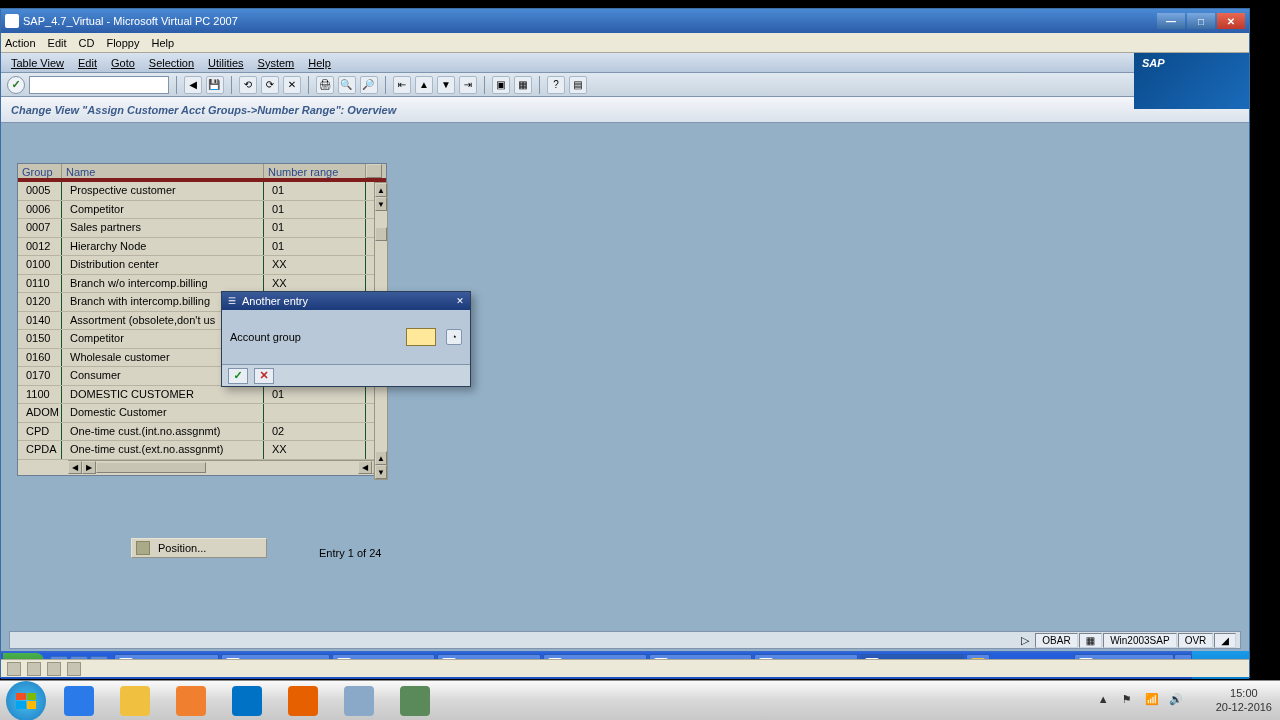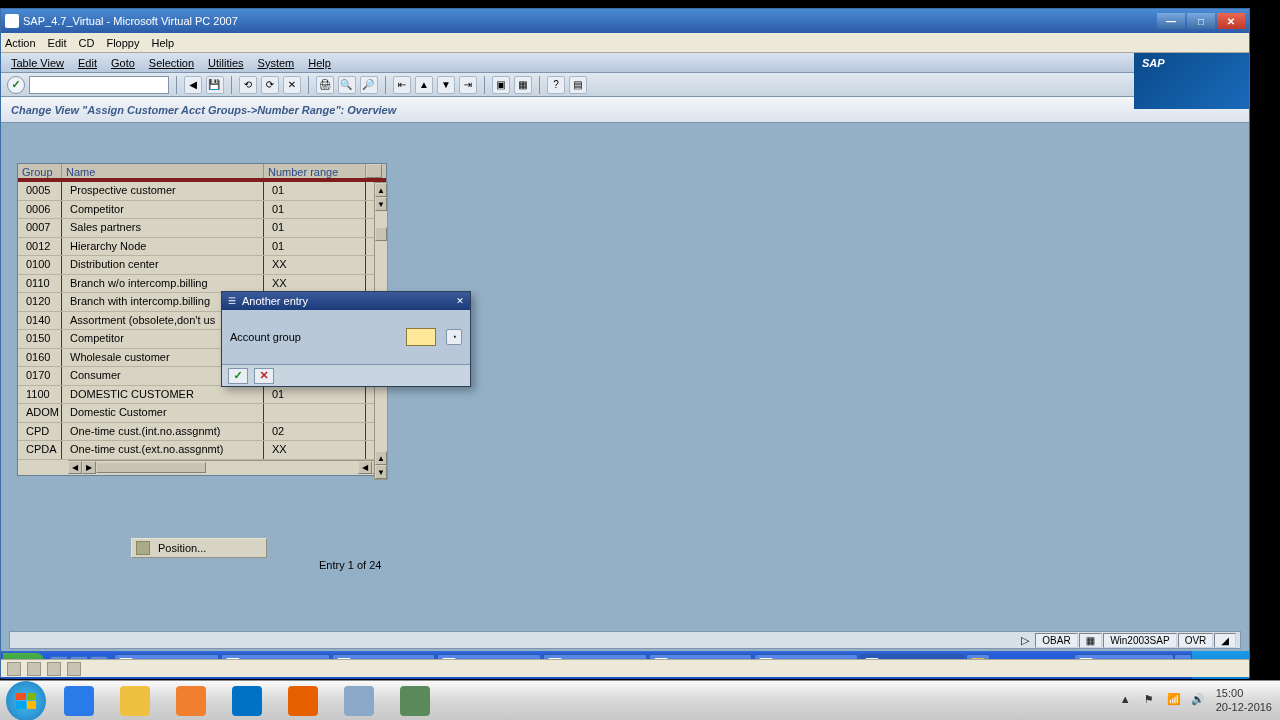--- a/index.html
+++ b/index.html
@@ -50,21 +50,21 @@
 .dt-scroll .sthumb { width: 12px; height: 14px; background: #c8c4b4; border: 1px outset #d8d4c4; position: absolute; top: 44px; }
 .dt-scroll .sbtn.bot { position: absolute; bottom: 14px; }
 .dt-scroll .sbtn.bot2 { position: absolute; bottom: 0; }
 .dt-hscroll { height: 15px; background: #d8d4c4; border-top: 1px solid #9a9684; display: flex; margin-left: 50px; }
 .dt-hscroll .sbtn { width: 14px; height: 13px; background: #c8c4b4; border: 1px outset #d8d4c4; display: flex; align-items: center; justify-content: center; font-size: 8px; }
 .dt-hscroll .strack { flex: 1; background: #d8d4c4; position: relative; }
 .dt-hscroll .sthumb { position: absolute; left: 0; width: 110px; height: 11px; background: #c8c4b4; border: 1px outset #d8d4c4; top: 1px; }
 
 .position-btn { position: absolute; top: 415px; left: 130px; width: 136px; height: 20px; background: #d8d4c4; border: 1px outset #e8e4d4; display: flex; align-items: center; padding: 0 4px; gap: 8px; }
 .position-btn .pic { width: 14px; height: 14px; background: #aa8; border: 1px solid #886; }
-.entry-text { position: absolute; top: 436px; left: 318px; }
+.entry-text { position: absolute; top: 424px; left: 318px; }
 
 
 .popup { position: absolute; top: 168px; left: 220px; width: 250px; background: #b8c8d8; border: 1px solid #2a3f5a; box-shadow: 4px 4px 8px rgba(0,0,0,0.3); }
 .popup-title { height: 18px; background: linear-gradient(to bottom, #3a5a9a, #1a3a7a); color: #fff; display: flex; align-items: center; padding: 0 4px; gap: 4px; }
 .popup-title .pti { width: 12px; height: 12px; display: flex; align-items: center; justify-content: center; font-size: 9px; }
 .popup-title .ptx { margin-left: auto; width: 12px; height: 12px; display: flex; align-items: center; justify-content: center; font-size: 9px; }
 .popup-body { padding: 8px; height: 54px; display: flex; align-items: center; gap: 10px; }
 .popup-body .pfield { width: 30px; height: 18px; background: #ffe89a; border: 1px solid #8a7a3a; }
 .popup-body .phelp { width: 16px; height: 16px; background: #e8eef4; border: 1px solid #8095ad; border-radius: 2px; display: flex; align-items: center; justify-content: center; font-size: 9px; }
 .popup-buttons { height: 22px; border-top: 1px solid #8095ad; background: #c8d4e0; display: flex; align-items: center; padding: 0 6px; gap: 6px; }
@@ -100,21 +100,21 @@
 .host-start .flag { width: 20px; height: 16px; display: grid; grid-template-columns: 1fr 1fr; grid-template-rows: 1fr 1fr; gap: 1px; }
 .host-start .flag div:nth-child(1) { background: #f25022; }
 .host-start .flag div:nth-child(2) { background: #7fba00; }
 .host-start .flag div:nth-child(3) { background: #00a4ef; }
 .host-start .flag div:nth-child(4) { background: #ffb900; }
 .host-tasks { display: flex; gap: 2px; }
 .host-task { width: 54px; height: 36px; border: 1px solid transparent; display: flex; align-items: center; justify-content: center; }
 .host-task .hti { width: 30px; height: 30px; border-radius: 4px; }
 .host-tray { margin-left: auto; display: flex; align-items: center; gap: 8px; padding: 0 8px; color: #333; font-size: 11px; }
 .host-tray .tri { width: 16px; height: 16px; }
-.host-time { text-align: left; line-height: 1.2; }
+.host-time { text-align: center; line-height: 1.2; margin-left: 22px; }
 </style>
 </head>
 <body>
 
 <div class="vpc-window">
   <div class="vpc-titlebar">
     <div class="icon"></div>
     <span>SAP_4.7_Virtual - Microsoft Virtual PC 2007</span>
     <div class="vpc-controls">
       <div class="vpc-btn vpc-min">—</div>

